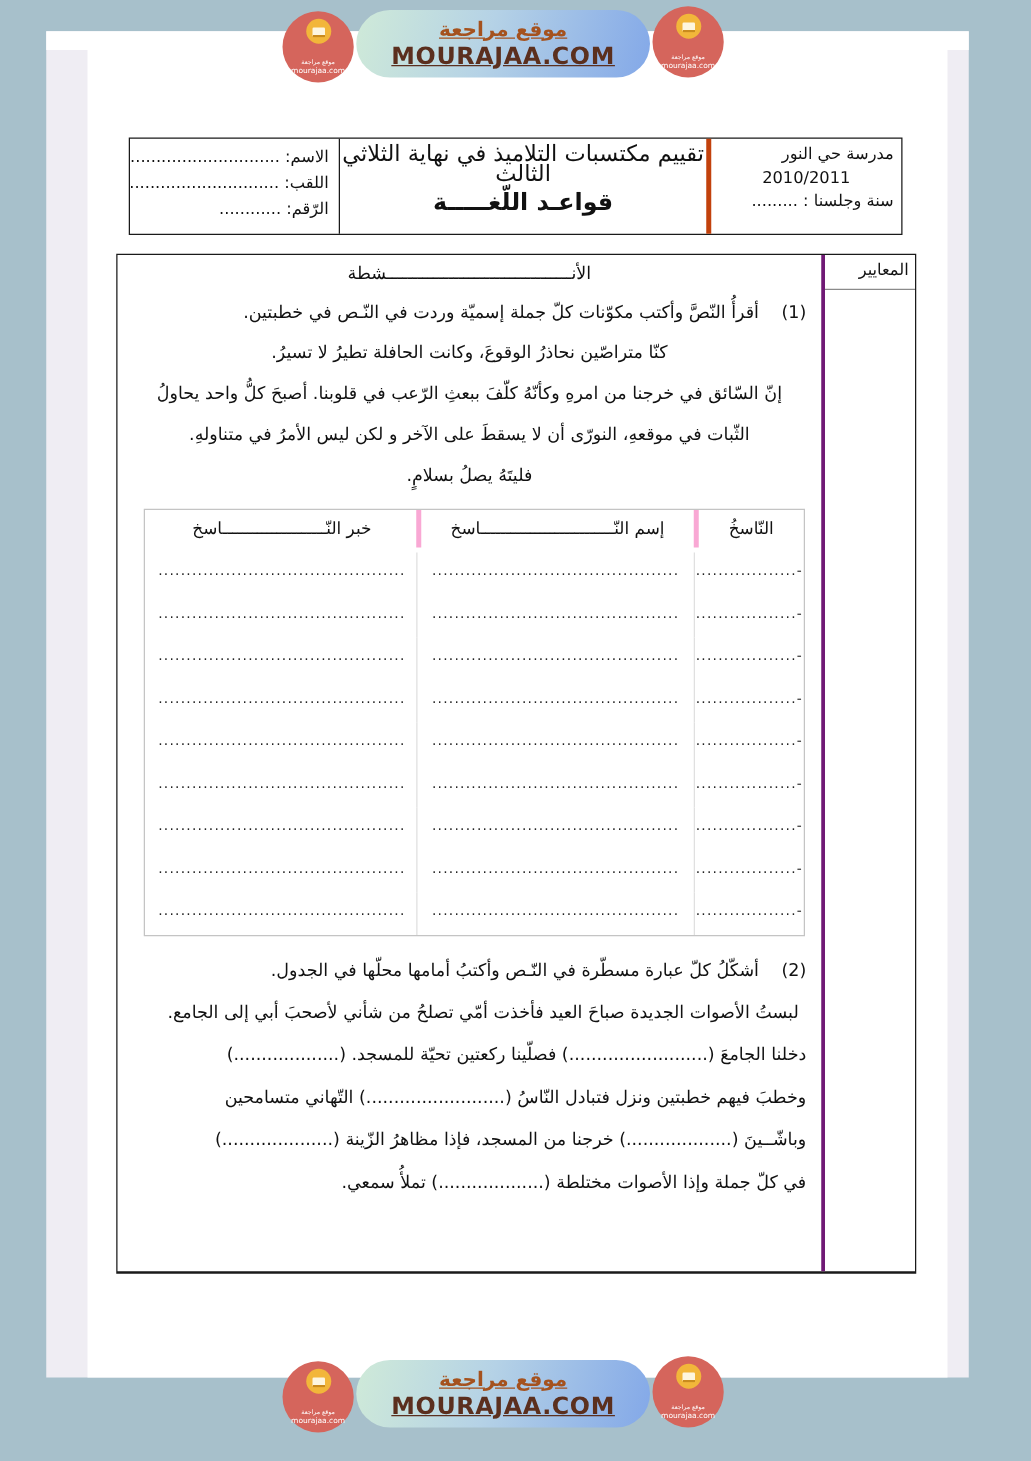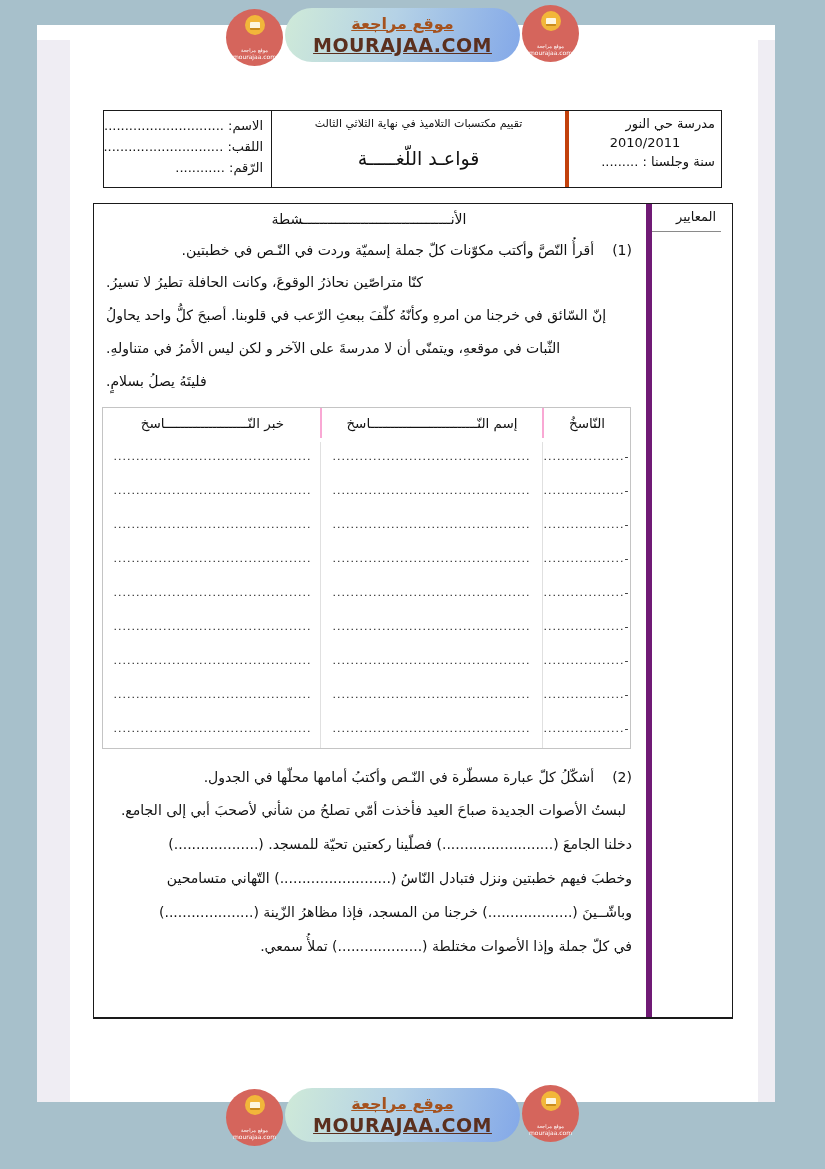--- a/index.html
+++ b/index.html
@@ -49,59 +49,59 @@
   .header-table{
     position:absolute;left:103px;top:110px;width:619px;height:78px;
     border:1px solid #1a1a1a;background:#fff;display:flex;direction:rtl;
     font-size:13px;box-sizing:border-box;z-index:3;
   }
   .ht-school{width:156px;border-left:4px solid #c2410c;padding:3px 6px;box-sizing:border-box;line-height:19px;}
   .ht-school .l1{text-align:right;}
   .ht-school .l2{text-align:center;direction:ltr;}
   .ht-school .l3{text-align:right;}
   .ht-mid{flex:1;border-left:1px solid #1a1a1a;text-align:center;padding-top:5px;box-sizing:border-box;}
-  .ht-mid .eval{font-size:11px;line-height:16px;}
-  .ht-mid .subject{font-size:19px;font-weight:normal;margin-top:15px;}
+  .ht-mid .eval{font-size:18px;line-height:16px;}
+  .ht-mid .subject{font-size:19px;font-weight:bold;margin-top:3px;}
   .ht-names{width:167px;padding:4px 8px;box-sizing:border-box;line-height:21px;text-align:right;white-space:nowrap;overflow:hidden;}
 
   
   .main-box{
     position:absolute;left:93px;top:203px;width:640px;height:816px;
     border:1px solid #1a1a1a;border-bottom-width:2px;background:#fff;box-sizing:border-box;z-index:3;
   }
   .criteria{
-    position:absolute;top:0;right:11px;width:75px;height:100%;
-    border-left:6px solid #701a75;box-sizing:border-box;
+    position:absolute;top:0;right:0;width:75px;height:100%;
+    border-left:3px solid #701a75;box-sizing:border-box;
   }
   .criteria-head{
     height:28px;border-bottom:1px solid #8a8a8a;box-sizing:border-box;
     text-align:right;padding:5px 5px 0 0;font-size:13px;
   }
   .activities{
-    position:absolute;top:0;right:88px;left:0;height:100%;
+    position:absolute;top:0;right:75px;left:0;height:100%;
     direction:rtl;padding:0 12px;box-sizing:border-box;font-size:14px;overflow:hidden;
   }
   .act-head{text-align:center;line-height:30px;font-size:14px;white-space:nowrap;overflow:hidden;}
   .ex-prompt{display:flex;gap:18px;line-height:32px;align-items:flex-start;}
   .ex-prompt .num{flex:0 0 auto;direction:ltr;}
-  .ex1-line{line-height:33px;text-align:left;}
+  .ex1-line{line-height:33px;text-align:center;}
   .line-indent{}
   .ex2-prompt{margin-top:12px;}
   .ex2-line{line-height:34px;text-align:right;}
   .ex2-first{margin-right:6px;}
 
   
   .ntable{
     direction:rtl;width:527px;margin:9px 1px 0 auto;
     border:1px solid #c4c4c4;display:grid;grid-template-columns:88px 222px 215px;
     grid-auto-rows:34px;box-sizing:content-box;
   }
   .nth{
     height:30px;line-height:30px;text-align:center;font-size:13.5px;
-    border-left:2px solid #f9a8d4;white-space:nowrap;overflow:hidden;
+    border-left:4px solid #f9a8d4;white-space:nowrap;overflow:hidden;
   }
   .nth:nth-child(3){border-left:none;}
   .ntd{
     border-left:1px solid #e0e0e0;text-align:center;font-size:11px;letter-spacing:1px;
     color:#222;padding-top:8px;box-sizing:border-box;overflow:hidden;white-space:nowrap;
   }
   .ntd.last{border-left:none;}
 </style>
 </head>
 <body>
@@ -153,21 +153,21 @@
   </div>
   <div class="activities">
     <div class="act-head">الأنــــــــــــــــــــــــــــــــــــشطة</div>
 
     <div class="ex-prompt">
       <span class="num">(1)</span>
       <span>أقرأُ النّصَّ وأكتب مكوّنات كلّ جملة إسميّة وردت في النّـص في خطبتين.</span>
     </div>
     <div class="ex1-line">كنّا متراصّين نحاذرُ الوقوعَ، وكانت الحافلة تطيرُ لا تسيرُ.</div>
     <div class="ex1-line">إنّ السّائق في خرجنا من امرهِ وكأنّهُ كلّفَ ببعثِ الرّعب في قلوبنا. أصبحَ كلُّ واحد يحاولُ</div>
-    <div class="ex1-line">الثّبات في موقعهِ، ويتمنّى أن لا مدرسةَ على الآخر و لكن ليس الأمرُ في متناولهِ.</div>
+    <div class="ex1-line">الثّبات في موقعهِ، النورّى أن لا يسقطَ على الآخر و لكن ليس الأمرُ في متناولهِ.</div>
     <div class="ex1-line line-indent">فليتَهُ يصلُ بسلامٍ.</div>
 
     <div class="ntable">
       <div class="nth">النّاسخُ</div>
       <div class="nth">إسم النّـــــــــــــــــــــــــــاسخ</div>
       <div class="nth">خبر النّـــــــــــــــــــــاسخ</div>
 
     <div class="ntd">-..................</div>
         <div class="ntd">............................................</div>
         <div class="ntd last">............................................</div>

